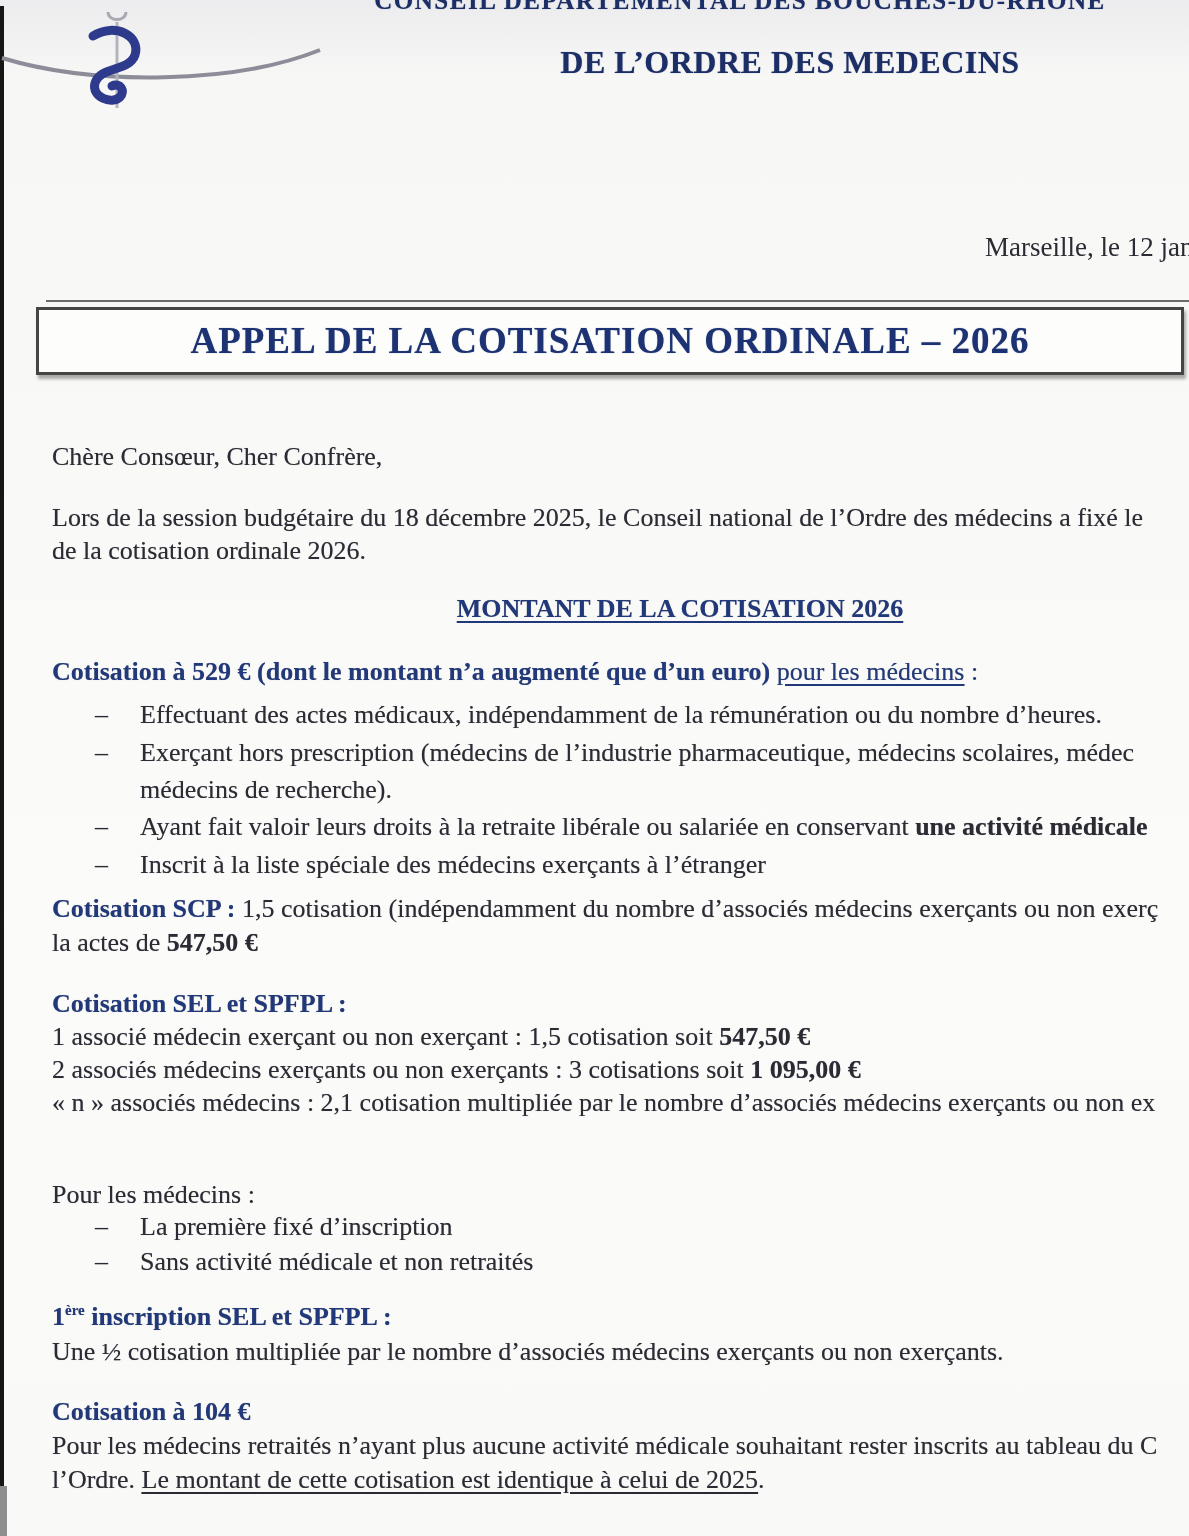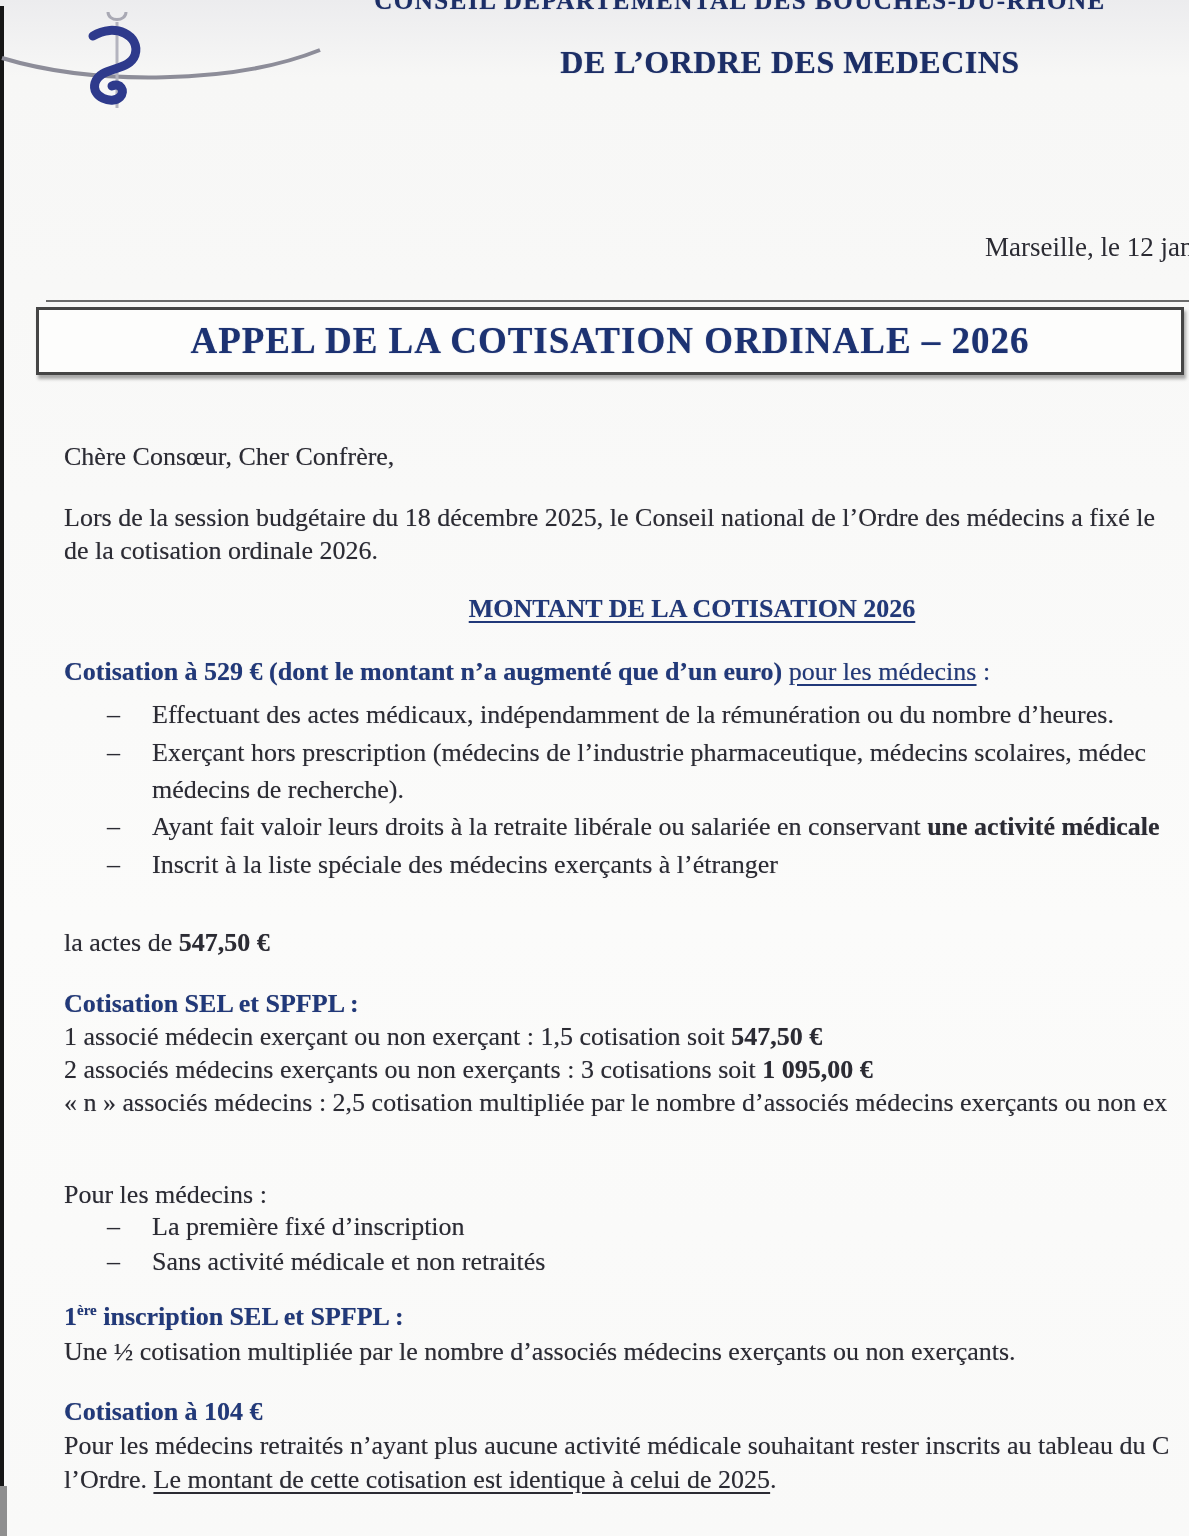--- a/index.html
+++ b/index.html
@@ -8,21 +8,21 @@
     width:1189px;height:1536px;
     margin:0 auto;
     overflow:hidden;
     background:linear-gradient(180deg,#ececee 0%,#f7f7f6 5%,#fbfbfa 60%,#f9f9f8 100%);
     font-family:"Liberation Serif","DejaVu Serif",serif;
     color:#2b2b33;
   }
   .edge-strip{position:absolute;left:0;top:6px;width:4px;height:1530px;background:#161616;}
   .edge-strip-bottom{position:absolute;left:0;top:1486px;width:7px;height:50px;background:#8f8f8f;}
   .line{position:absolute;white-space:nowrap;font-size:26px;line-height:32px;
-        text-shadow:0 0 0.7px rgba(40,40,55,.45);margin-left:12px;}
+        text-shadow:0 0 0.7px rgba(40,40,55,.45);}
   .navy{color:#21397a;}
   .bold{font-weight:bold;}
   .ul{text-decoration:underline;text-decoration-thickness:2px;text-underline-offset:4px;}
   .clip-top{position:absolute;left:330px;top:0;width:820px;height:19px;overflow:hidden;}
   .clip-top .inner{
     margin-top:-13px;text-align:center;font-weight:bold;font-size:25px;line-height:28px;
     letter-spacing:1.5px;color:#1c2e66;white-space:nowrap;
     text-shadow:0 0 1px rgba(28,46,102,.6);}
   .letterhead2{
     position:absolute;left:555px;top:44px;width:470px;text-align:center;
@@ -91,32 +91,35 @@
     <span class="bullet-dash">–</span><span>Exerçant hors prescription (médecins de l’industrie pharmaceutique, médecins scolaires, médec</span>
   </div>
   <div class="line cont-indent" style="top:774px;">médecins de recherche).</div>
   <div class="line bullet-row" style="top:849px;">
     <span class="bullet-dash">–</span><span>Inscrit à la liste spéciale des médecins exerçants à l’étranger</span>
   </div>
   <div class="line bullet-row" style="top:811px;">
     <span class="bullet-dash">–</span><span>Ayant fait valoir leurs droits à la retraite libérale ou salariée en conservant </span><span class="bold">une activité médicale</span>
   </div>
 
+  <div class="line" style="left:52px;top:893px;">
+    <span class="navy bold">Cotisation SCP :</span><span> 1,5 cotisation (indépendamment du nombre d’associés médecins exerçants ou non exerç</span>
+  </div>
   <div class="line" style="left:52px;top:927px;">
     <span>la actes de </span><span class="bold">547,50 €</span>
   </div>
 
   <div class="line navy bold" style="left:52px;top:988px;">Cotisation SEL et SPFPL :</div>
   <div class="line" style="left:52px;top:1021px;">
     <span>1 associé médecin exerçant ou non exerçant : 1,5 cotisation soit </span><span class="bold">547,50 €</span>
   </div>
   <div class="line" style="left:52px;top:1054px;">
     <span>2 associés médecins exerçants ou non exerçants : 3 cotisations soit </span><span class="bold">1 095,00 €</span>
   </div>
-  <div class="line" style="left:52px;top:1087px;">« n » associés médecins : 2,5 cotisation multipliée par le nombre d’associés médecins exerçants ou non ex</div>
+  <div class="line" style="left:52px;top:1087px;">« n » associés médecins : 2,1 cotisation multipliée par le nombre d’associés médecins exerçants ou non ex</div>
 
   <div class="line" style="left:52px;top:1179px;">Pour les médecins :</div>
   <div class="line bullet-row" style="top:1211px;">
     <span class="bullet-dash">–</span><span>La première fixé d’inscription</span>
   </div>
   <div class="line bullet-row" style="top:1246px;">
     <span class="bullet-dash">–</span><span>Sans activité médicale et non retraités</span>
   </div>
 
   <div class="line navy bold" style="left:52px;top:1301px;">

